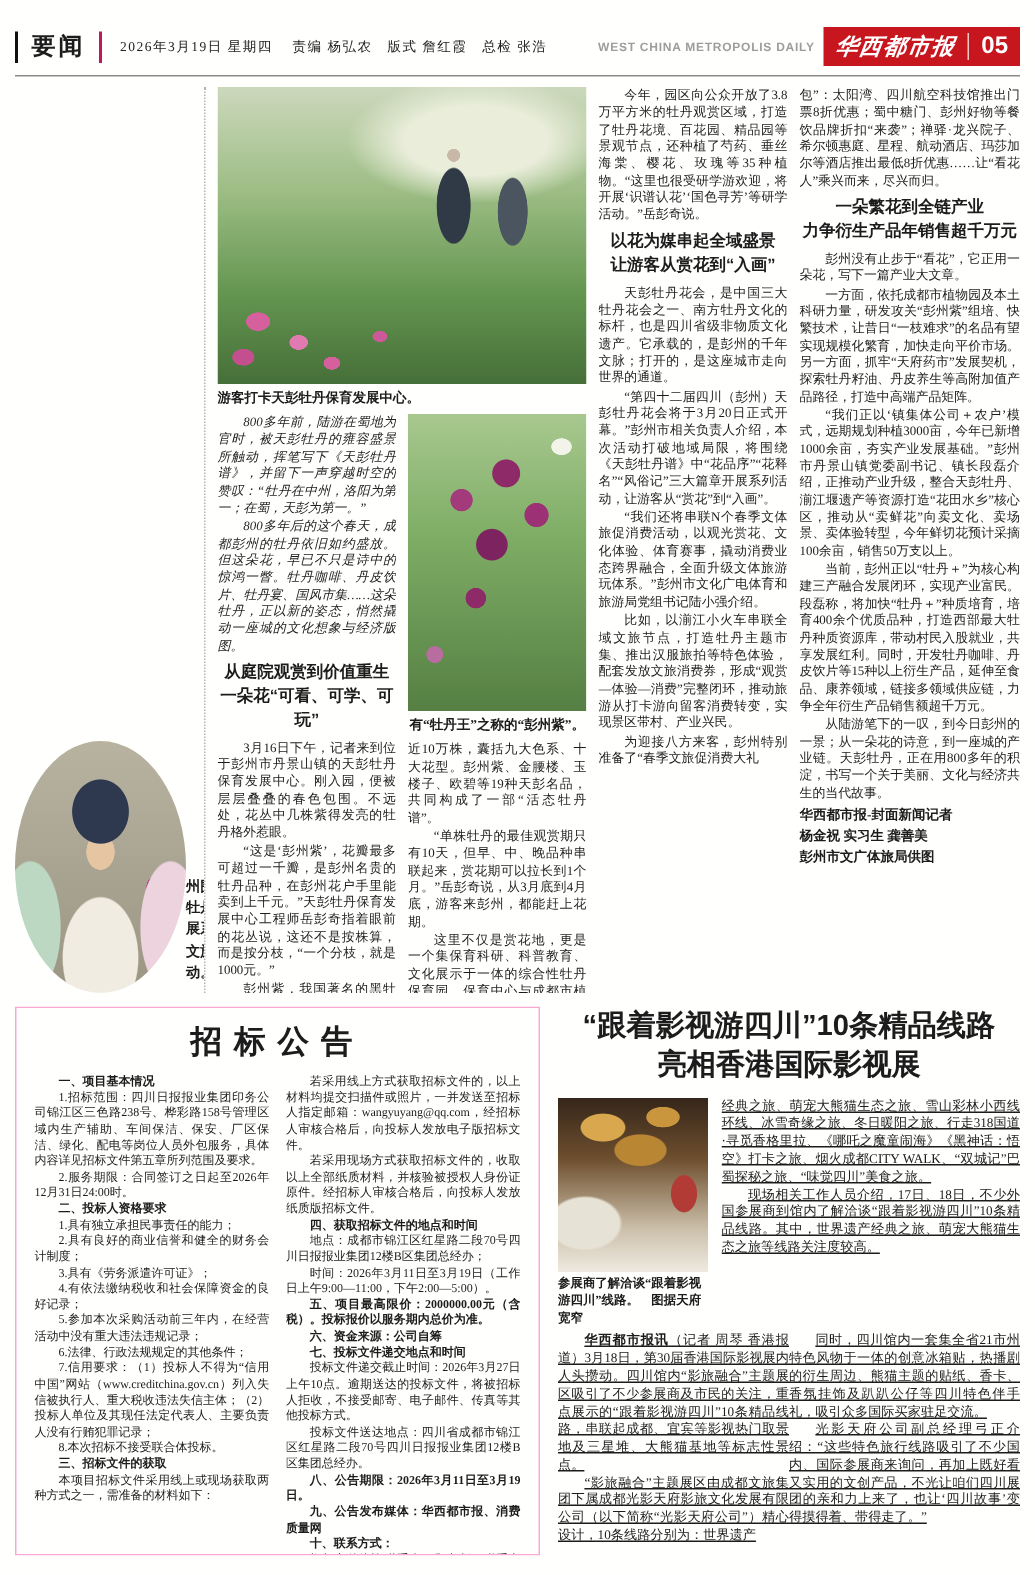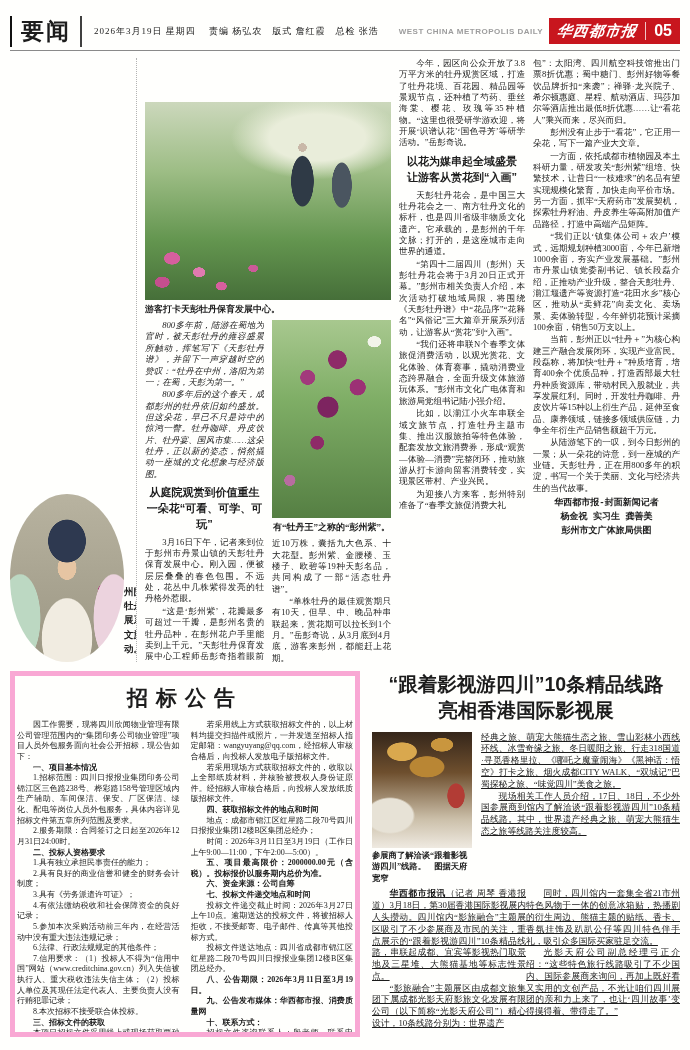--- a/index.html
+++ b/index.html
@@ -1,22 +1,22 @@
 <!DOCTYPE html>
 <html><head>
 <meta charset="utf-8">
 <style>
   html,body{margin:0;padding:0;background:#e9e9e5;}
   .page{position:relative;width:690px;height:1050px;margin:0 auto;background:#fffffd;
         box-sizing:border-box;padding:16px 10px 8px;overflow:hidden;
         font-family:"Liberation Serif","DejaVu Serif",serif;color:#1c1c1c;}
   
   .hdr{display:flex;align-items:center;height:30px;}
-  .hdr-section{font-family:"Liberation Sans",sans-serif;font-weight:bold;font-size:23px;
-      border-left:2px solid #111;border-right:2px solid #404040;padding:0 9px;letter-spacing:2px;}
+  .hdr-section{font-family:"Liberation Sans",sans-serif;font-weight:bold;font-size:16px;
+      border-left:2px solid #111;border-right:2px solid #be185d;padding:0 9px;letter-spacing:2px;}
   .hdr-meta{font-size:9px;color:#222;margin-left:12px;letter-spacing:1px;}
   .hdr-meta b{font-weight:normal;margin-right:10px;}
   .hdr-spacer{flex:1;}
   .hdr-en{font-family:"Liberation Sans",sans-serif;font-size:8px;font-weight:bold;color:#9d9d9d;
       letter-spacing:.5px;margin-right:6px;}
   .masthead{background:#c8161e;color:#fff;display:flex;align-items:center;height:26px;padding:0 8px;}
   .masthead .cn{font-weight:bold;font-style:italic;font-size:15px;transform:skewX(-8deg);letter-spacing:1px;}
   .masthead .no{font-family:"Liberation Sans",sans-serif;font-weight:bold;font-size:16px;
       border-left:1px solid rgba(255,255,255,.75);margin-left:8px;padding-left:8px;}
   .rule{border-top:1px solid #8a8a8a;margin:4px 0 7px;}
@@ -33,21 +33,21 @@
      radial-gradient(32px 70px at 91% 74%, #ecd3de 62%, transparent 64%),
      radial-gradient(13px 13px at 84% 58%, #a63a76 62%, transparent 64%),
      linear-gradient(180deg,#b8b3a0 0%,#9b9683 100%);}
   .rail-cap{font-size:9.5px;font-weight:bold;line-height:1.5;text-indent:2em;margin:8px 0 6px;}
   .rail-hr{border:none;border-top:1px solid #9a9a9a;margin:2px 0;}
   .badge{font-family:"Liberation Sans",sans-serif;color:#f08300;font-weight:bold;font-size:11px;
       line-height:1.5;text-align:center;letter-spacing:3px;margin:9px 0;}
   .vhead{flex:1;writing-mode:vertical-rl;overflow:hidden;margin-top:10px;}
   .vhead h1{margin:0;font-size:32px;font-weight:900;line-height:1.12;letter-spacing:4px;}
   .vhead .kick{margin:4px 10px 0 0;font-size:13px;letter-spacing:4px;color:#161616;}
-  .leftpart{width:246px;flex:none;display:flex;flex-direction:column;overflow:hidden;margin-top:44px;}
+  .leftpart{width:246px;flex:none;display:flex;flex-direction:column;overflow:hidden;}
   .photo-main{height:198px;flex:none;
     background:
      radial-gradient(13px 10px at 11% 79%, #d65f9e 60%, transparent 63%),
      radial-gradient(10px 8px at 22% 86%, #e07ab0 60%, transparent 63%),
      radial-gradient(12px 9px at 7% 91%, #c44f8e 60%, transparent 63%),
      radial-gradient(9px 7px at 31% 93%, #d65f9e 60%, transparent 63%),
      radial-gradient(8px 6px at 44% 84%, #cc5a98 60%, transparent 63%),
      radial-gradient(17px 38px at 64% 40%, #2f3a46 65%, transparent 68%),
      radial-gradient(15px 34px at 80% 42%, #4a5560 65%, transparent 68%),
      radial-gradient(7px 7px at 64% 23%, #c9b8a8 60%, transparent 63%),
@@ -67,25 +67,25 @@
      radial-gradient(13px 13px at 72% 34%, #9c3175 60%, transparent 64%),
      radial-gradient(17px 17px at 47% 44%, #7d2460 60%, transparent 64%),
      radial-gradient(12px 12px at 30% 29%, #a23a7c 60%, transparent 64%),
      radial-gradient(11px 11px at 38% 62%, #8e2a68 60%, transparent 64%),
      radial-gradient(9px 9px at 15% 81%, #b86ca0 60%, transparent 64%),
      radial-gradient(11px 9px at 86% 11%, #f2f4ea 60%, transparent 64%),
      linear-gradient(180deg,#a8c88f 0%,#7fae66 40%,#557f43 100%);}
   .cap-center{text-align:center;}
   .colC{width:126px;flex:none;overflow:hidden;}
   .colD{flex:1;overflow:hidden;}
-  .byline{font-size:9px;font-weight:bold;text-align:center;line-height:1.55;margin-top:3px;font-family:Liberation Mono, monospace;}
+  .byline{font-size:9px;font-weight:bold;text-align:left;line-height:1.55;margin-top:3px;}
   
   .bottom{display:flex;gap:12px;margin-top:9px;height:366px;overflow:hidden;}
-  .tender{width:350px;flex:none;border:5px solid #f9a8d4;box-sizing:border-box;
-      padding:6px 2px;overflow:hidden;}
+  .tender{width:350px;flex:none;border:1px solid #f9a8d4;box-sizing:border-box;
+      padding:6px 12px;overflow:hidden;}
   .tender h2{font-family:"Liberation Sans",sans-serif;font-size:21px;margin:2px 0 8px;
       text-align:center;letter-spacing:8px;}
   .tcols{display:flex;gap:11px;}
   .tcol{flex:1;overflow:hidden;}
   .tcol p{font-size:8px;line-height:1.33;text-align:justify;margin:0;text-indent:2em;}
   .tcol p.b{font-weight:bold;}
   .hk{flex:1;display:flex;flex-direction:column;overflow:hidden;}
   .hk h2{font-family:"Liberation Sans",sans-serif;font-weight:900;font-size:19.5px;
       text-align:center;line-height:1.35;margin:0 0 8px;}
   .hk p{font-size:8.8px;line-height:1.34;text-align:justify;margin:0;text-indent:2em;text-decoration:underline;}
@@ -176,40 +176,43 @@
       </div>
       <p>天彭牡丹花会，是中国三大牡丹花会之一、南方牡丹文化的标杆，也是四川省级非物质文化遗产。它承载的，是彭州的千年文脉；打开的，是这座城市走向世界的通道。</p>
       <p>“第四十二届四川（彭州）天彭牡丹花会将于3月20日正式开幕。”彭州市相关负责人介绍，本次活动打破地域局限，将围绕《天彭牡丹谱》中“花品序”“花释名”“风俗记”三大篇章开展系列活动，让游客从“赏花”到“入画”。</p>
       <p>“我们还将串联N个春季文体旅促消费活动，以观光赏花、文化体验、体育赛事，撬动消费业态跨界融合，全面升级文体旅游玩体系。”彭州市文化广电体育和旅游局党组书记陆小强介绍。</p>
       <p>比如，以湔江小火车串联全域文旅节点，打造牡丹主题市集、推出汉服旅拍等特色体验，配套发放文旅消费券，形成“观赏—体验—消费”完整闭环，推动旅游从打卡游向留客消费转变，实现景区带村、产业兴民。</p>
       <p>为迎接八方来客，彭州特别准备了“春季文旅促消费大礼</p>
     </section>
 
     <section class="colD story">
       <p class="noind">包”：太阳湾、四川航空科技馆推出门票8折优惠；蜀中糖门、彭州好物等餐饮品牌折扣“来袭”；禅驿·龙兴院子、希尔顿惠庭、星程、航动酒店、玛莎加尔等酒店推出最低8折优惠……让“看花人”乘兴而来，尽兴而归。</p>
+      <div class="subhead">
+        <div>一朵繁花到全链产业</div>
+        <div>力争衍生产品年销售超千万元</div>
+      </div>
       <p>彭州没有止步于“看花”，它正用一朵花，写下一篇产业大文章。</p>
       <p>一方面，依托成都市植物园及本土科研力量，研发攻关“彭州紫”组培、快繁技术，让昔日“一枝难求”的名品有望实现规模化繁育，加快走向平价市场。另一方面，抓牢“天府药市”发展契机，探索牡丹籽油、丹皮养生等高附加值产品路径，打造中高端产品矩阵。</p>
       <p>“我们正以‘镇集体公司＋农户’模式，远期规划种植3000亩，今年已新增1000余亩，夯实产业发展基础。”彭州市丹景山镇党委副书记、镇长段磊介绍，正推动产业升级，整合天彭牡丹、湔江堰遗产等资源打造“花田水乡”核心区，推动从“卖鲜花”向卖文化、卖场景、卖体验转型，今年鲜切花预计采摘100余亩，销售50万支以上。</p>
       <p>当前，彭州正以“牡丹＋”为核心构建三产融合发展闭环，实现产业富民。段磊称，将加快“牡丹＋”种质培育，培育400余个优质品种，打造西部最大牡丹种质资源库，带动村民入股就业，共享发展红利。同时，开发牡丹咖啡、丹皮饮片等15种以上衍生产品，延伸至食品、康养领域，链接多领域供应链，力争全年衍生产品销售额超千万元。</p>
       <p>从陆游笔下的一叹，到今日彭州的一景；从一朵花的诗意，到一座城的产业链。天彭牡丹，正在用800多年的积淀，书写一个关于美丽、文化与经济共生的当代故事。</p>
       <div class="byline">
         <div>华西都市报-封面新闻记者</div>
         <div>杨金祝 实习生 龚善美</div>
         <div>彭州市文广体旅局供图</div>
       </div>
     </section>
   </div>
 
   <div class="bottom">
 
     <div class="tender">
       <h2>招标公告</h2>
       <div class="tcols">
         <div class="tcol">
-          <p>因工作需要，现将四川欣闻物业管理有限公司管理范围内的“集团印务公司物业管理”项目人员外包服务面向社会公开招标，现公告如下：</p>
           <p class="b">一、项目基本情况</p>
           <p>1.招标范围：四川日报报业集团印务公司锦江区三色路238号、桦彩路158号管理区域内生产辅助、车间保洁、保安、厂区保洁、绿化、配电等岗位人员外包服务，具体内容详见招标文件第五章所列范围及要求。</p>
           <p>2.服务期限：合同签订之日起至2026年12月31日24:00时。</p>
           <p class="b">二、投标人资格要求</p>
           <p>1.具有独立承担民事责任的能力；</p>
           <p>2.具有良好的商业信誉和健全的财务会计制度；</p>
           <p>3.具有《劳务派遣许可证》；</p>
           <p>4.有依法缴纳税收和社会保障资金的良好记录；</p>
           <p>5.参加本次采购活动前三年内，在经营活动中没有重大违法违规记录；</p>
           <p>6.法律、行政法规规定的其他条件；</p>

